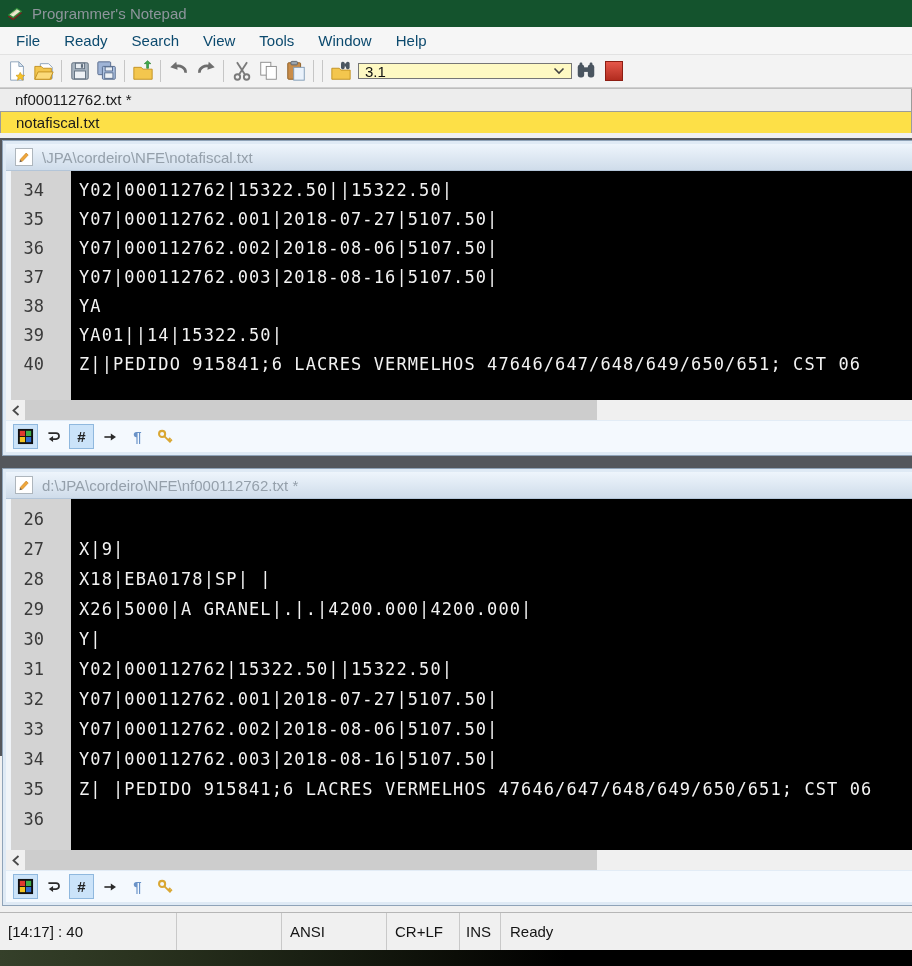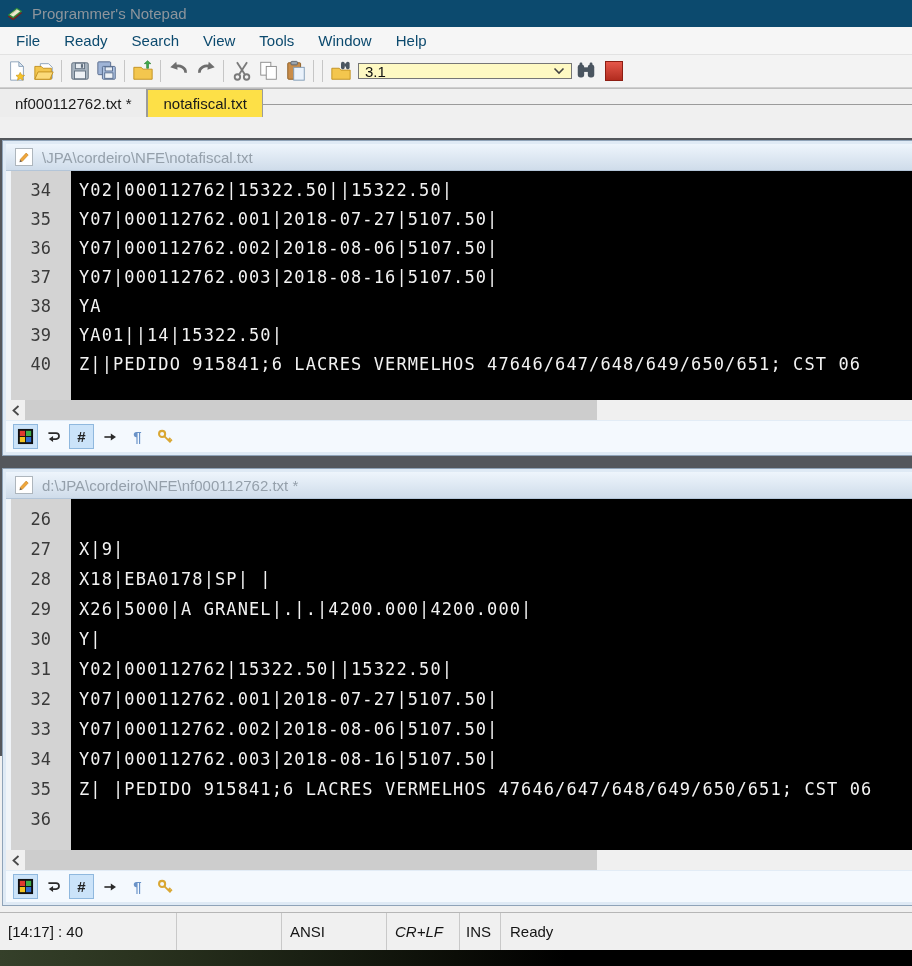--- a/index.html
+++ b/index.html
@@ -1,21 +1,21 @@
 <!DOCTYPE html>
 <html><head>
 <meta charset="utf-8">
 <style>
   * { margin:0; padding:0; box-sizing:border-box; }
   html,body { width:912px; height:966px; overflow:hidden; background:#f0f0f0;
               font-family:"Liberation Sans", sans-serif; }
   #app { position:relative; width:912px; height:966px; background:#f0f0f0; overflow:hidden; }
 
   
-  .titlebar { position:absolute; top:0; left:0; width:100%; height:27px; background:#0c4a6e;
+  .titlebar { position:absolute; top:0; left:0; width:100%; height:27px; background:#14532d;
               display:flex; align-items:center; padding-left:6px; gap:8px;text-align:center; }
   .titlebar .title { font-size:15px; color:#8e959c; }
 
   
   .menubar { position:absolute; top:27px; left:0; width:100%; height:28px; background:#f6f6f6;
              display:flex; align-items:center; padding-left:4px; border-bottom:1px solid #e2e2e2; }
   .menu-item { font-size:15px; color:#0c4a6e; padding:4px 12px; }
 
   
   .toolbar { position:absolute; top:55px; left:0; width:100%; height:33px; background:#f3f3f3;
@@ -27,21 +27,21 @@
            background:linear-gradient(#f7f7f7,#dedede); }
   .combo .chev { margin-left:auto; }
   .combo.scheme { width:190px; margin-left:6px; }
   .combo.find  { width:214px; height:16px; background:#fef9c3; border-color:#767676; margin-left:4px; }
   .red-sliver { width:18px; height:20px; background:linear-gradient(#e5574a,#b22c1f);
                 border:1px solid #8d1d12; margin-left:6px; flex:0 0 auto; }
 
   
   .tabstrip { position:absolute; top:88px; left:0; width:100%; height:50px; background:#f0f0f0;
               border-top:1px solid #bdbdbd; }
-  .tabs-row { height:16px; display:flex; border-bottom:1px solid #9b9b9b; }
+  .tabs-row { height:44px; display:flex; border-bottom:1px solid #9b9b9b;flex-direction:column; }
   .tab { height:28px; display:flex; align-items:center; padding:0 15px; font-size:15px; color:#1a1a1a; }
   .tab.inactive { background:#ededed; border-right:1px solid #9b9b9b; }
   .tab.active { background:#fde047; border:1px solid #9b9b9b; border-bottom:none; margin-bottom:-1px; z-index:2; }
 
   
   .mdi { position:absolute; top:138px; left:0; width:100%; height:618px; background:#54575c; }
 
   .pane { position:absolute; left:2px; width:916px; background:#dfeaf5;
           border:1px solid #8fa3b8; padding:3px; display:flex; flex-direction:column; }
   .pane1 { top:2px;   height:316px; --lh:29px; }
@@ -50,21 +50,21 @@
   .pane-caption { height:27px; flex:0 0 auto; display:flex; align-items:center; gap:9px;
                   padding-left:9px; font-size:15px; color:#95a0ab;
                   background:linear-gradient(#eef5fc,#cfdcea); border-bottom:1px solid #b3c5d8; }
   .doc-icon { width:18px; height:18px; background:#fff; border:1px solid #aeb6bd;
               display:flex; align-items:center; justify-content:center; }
 
   .pane-content { flex:1 1 auto; display:flex; overflow:hidden; background:#000; }
   .edge-margin { width:5px; background:#f0f4f8; flex:0 0 auto; }
   .gutter { width:60px; background:#d3d3d3; flex:0 0 auto; padding-top:5px;
             font-family:"DejaVu Sans Mono", monospace; font-size:17px; color:#3a3a3a; }
-  .gutter .ln { height:var(--lh); line-height:var(--lh); text-align:right; padding-right:20px; }
+  .gutter .ln { height:var(--lh); line-height:var(--lh); text-align:right; padding-right:27px; }
   .code-area { flex:1 1 auto; background:#000; padding:5px 0 0 8px; overflow:hidden;
                font-family:"DejaVu Sans Mono", monospace; font-size:17px; color:#f2f2f2; }
   .code-area .code-line { height:var(--lh); line-height:var(--lh); white-space:pre; letter-spacing:1.1px; }
 
   .hscroll { height:20px; flex:0 0 auto; position:relative; background:#f0f0f0; }
   .hs-btn { position:absolute; left:0; top:0; width:19px; height:20px;
             display:flex; align-items:center; justify-content:center; }
   .hs-thumb { position:absolute; left:19px; top:0; width:63%; height:20px; background:#cdcdcd; }
 
   .minibar { height:32px; flex:0 0 auto; background:#f4f9fe; border-top:1px solid #e2ecf6;
@@ -72,21 +72,21 @@
   .mini-btn { width:25px; height:25px; display:flex; align-items:center; justify-content:center;
               border:1px solid transparent; font-size:15px; font-weight:bold; color:#222; }
   .mini-btn.pressed { background:#cbe3f9; border-color:#8fb8de; }
   .mini-btn .pilcrow { color:#6a93c8; }
 
   
   .statusbar { position:absolute; top:912px; left:0; width:100%; height:38px; background:#f0f0f0;
                border-top:1px solid #b6b6b6; display:flex; align-items:stretch; font-size:15px; color:#141414; }
   .sb-cell { display:flex; align-items:center; padding-left:8px; border-right:1px solid #c9c9c9; }
   .sb-pos { width:177px; } .sb-blank { width:105px; } .sb-enc { width:105px; }
-  .sb-eol { width:73px;font-style:italic; } .sb-ins { width:41px; padding-left:6px; }
+  .sb-eol { width:73px; } .sb-ins { width:41px; padding-left:6px; }
   .sb-msg { flex:1; border-right:none; padding-left:9px; }
 
   
   .desktop-strip { position:absolute; top:950px; left:0; width:100%; height:16px;
     background:linear-gradient(90deg,#35402a 0%,#2a331f 15%,#1a2013 33%,#0b0d07 50%,#000 62%,#000 100%); }
 
   svg { display:block; }
 </style>
 </head>
 <body>

